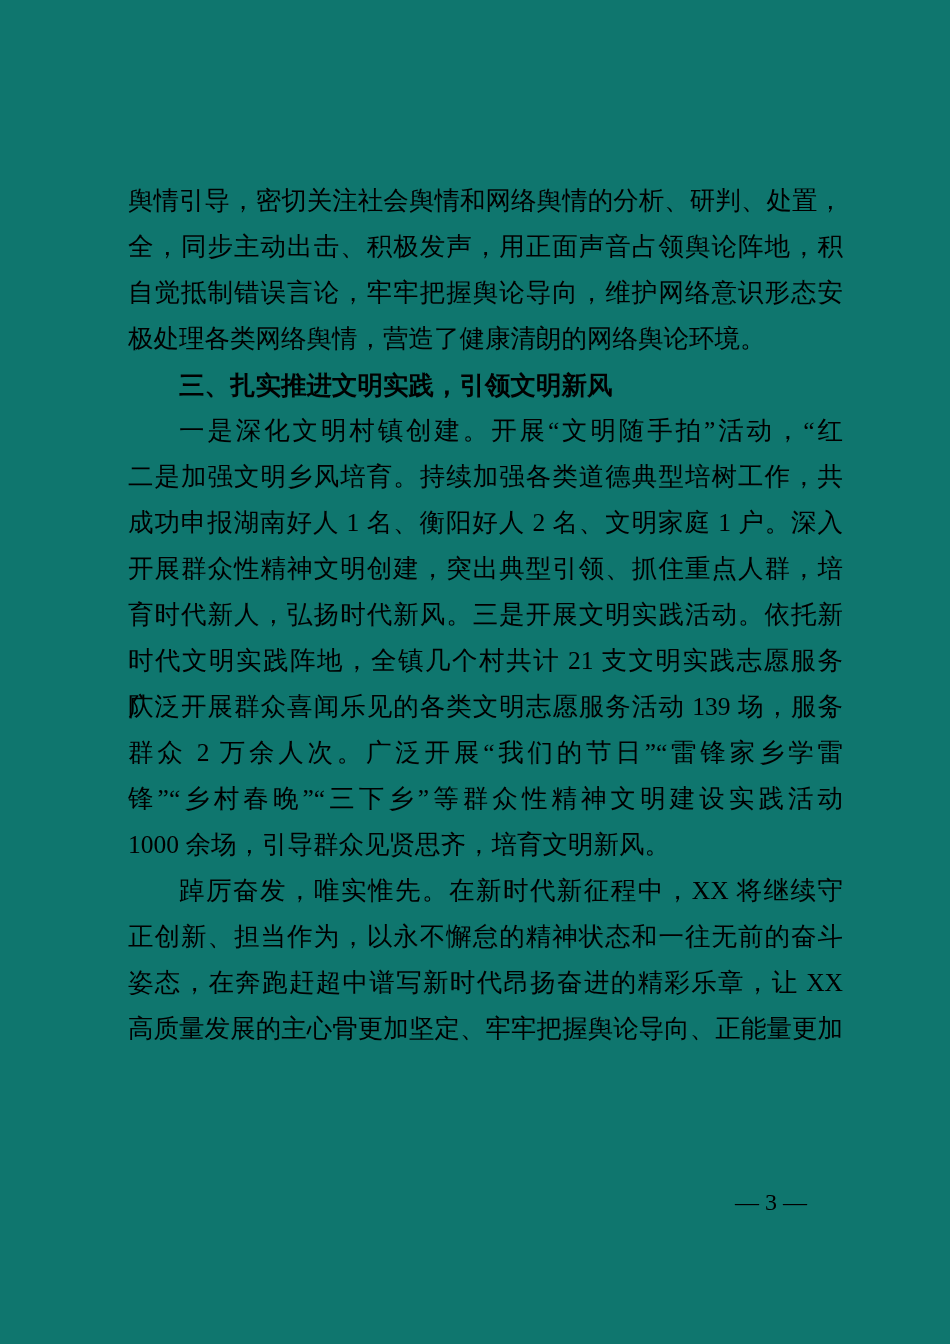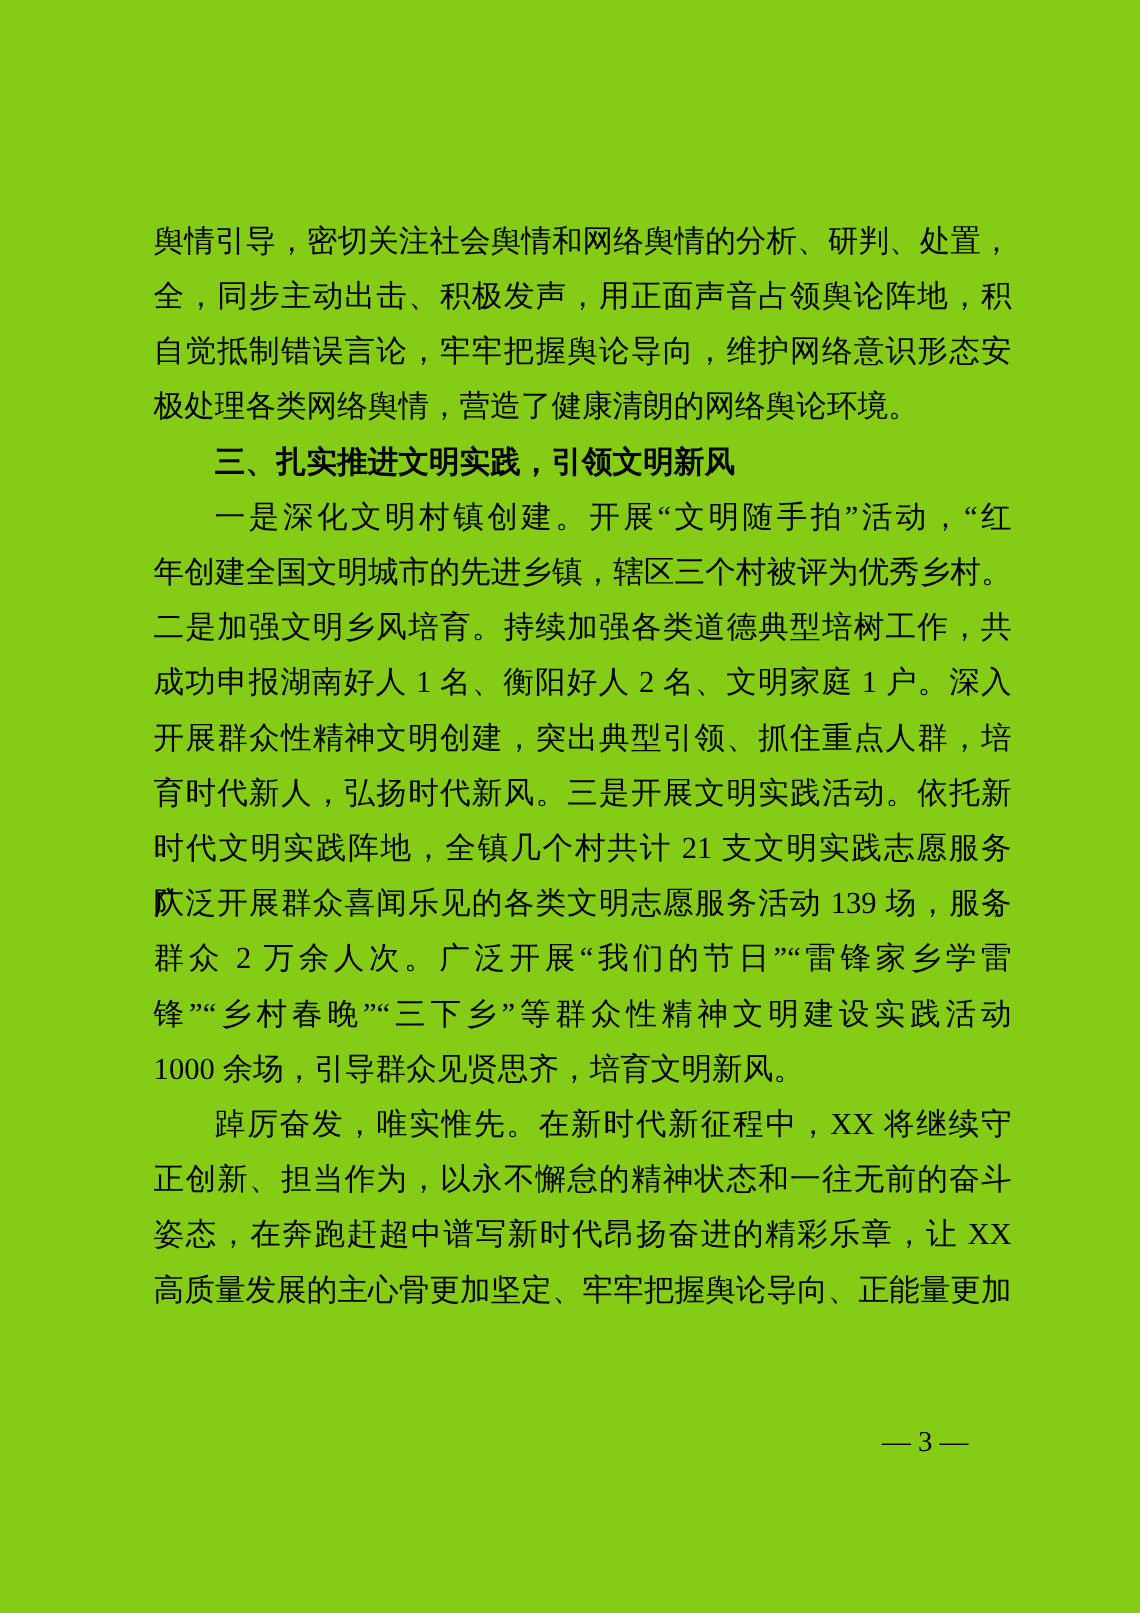--- a/index.html
+++ b/index.html
@@ -4,21 +4,21 @@
 <style>
   html, body {
     margin: 0;
     padding: 0;
     background: #ffffff;
   }
   .page {
     position: relative;
     width: 950px;
     height: 1344px;
-    background: #84cc16;
+    background: #0f766e;
     overflow: hidden;
     color: #000000;
     text-decoration: underline;
   }
   .doc-body {
     position: absolute;
     left: 128px;
     top: 178px;
     width: 715px;
   }
@@ -68,21 +68,20 @@
         <div class="line fill">舆情引导，密切关注社会舆情和网络舆情的分析、研判、处置，</div>
         <div class="line fill">全，同步主动出击、积极发声，用正面声音占领舆论阵地，积</div>
         <div class="line fill">自觉抵制错误言论，牢牢把握舆论导向，维护网络意识形态安</div>
         <div class="line end">极处理各类网络舆情，营造了健康清朗的网络舆论环境。</div>
       </div>
       <div class="block heading">
         <div class="line end indent">三、扎实推进文明实践，引领文明新风</div>
       </div>
       <div class="block paragraph">
         <div class="line fill indent">一是深化文明村镇创建。开展“文明随手拍”活动，“红</div>
-        <div class="line fill">年创建全国文明城市的先进乡镇，辖区三个村被评为优秀乡村。</div>
         <div class="line fill">二是加强文明乡风培育。持续加强各类道德典型培树工作，共</div>
         <div class="line fill">成功申报湖南好人 1 名、衡阳好人 2 名、文明家庭 1 户。深入</div>
         <div class="line fill">开展群众性精神文明创建，突出典型引领、抓住重点人群，培</div>
         <div class="line fill">育时代新人，弘扬时代新风。三是开展文明实践活动。依托新</div>
         <div class="line fill">时代文明实践阵地，全镇几个村共计 21 支文明实践志愿服务队，</div>
         <div class="line fill">广泛开展群众喜闻乐见的各类文明志愿服务活动 139 场，服务</div>
         <div class="line fill">群众 2 万余人次。广泛开展“我们的节日”“雷锋家乡学雷</div>
         <div class="line fill">锋”“乡村春晚”“三下乡”等群众性精神文明建设实践活动</div>
         <div class="line end">1000 余场，引导群众见贤思齐，培育文明新风。</div>
       </div>

